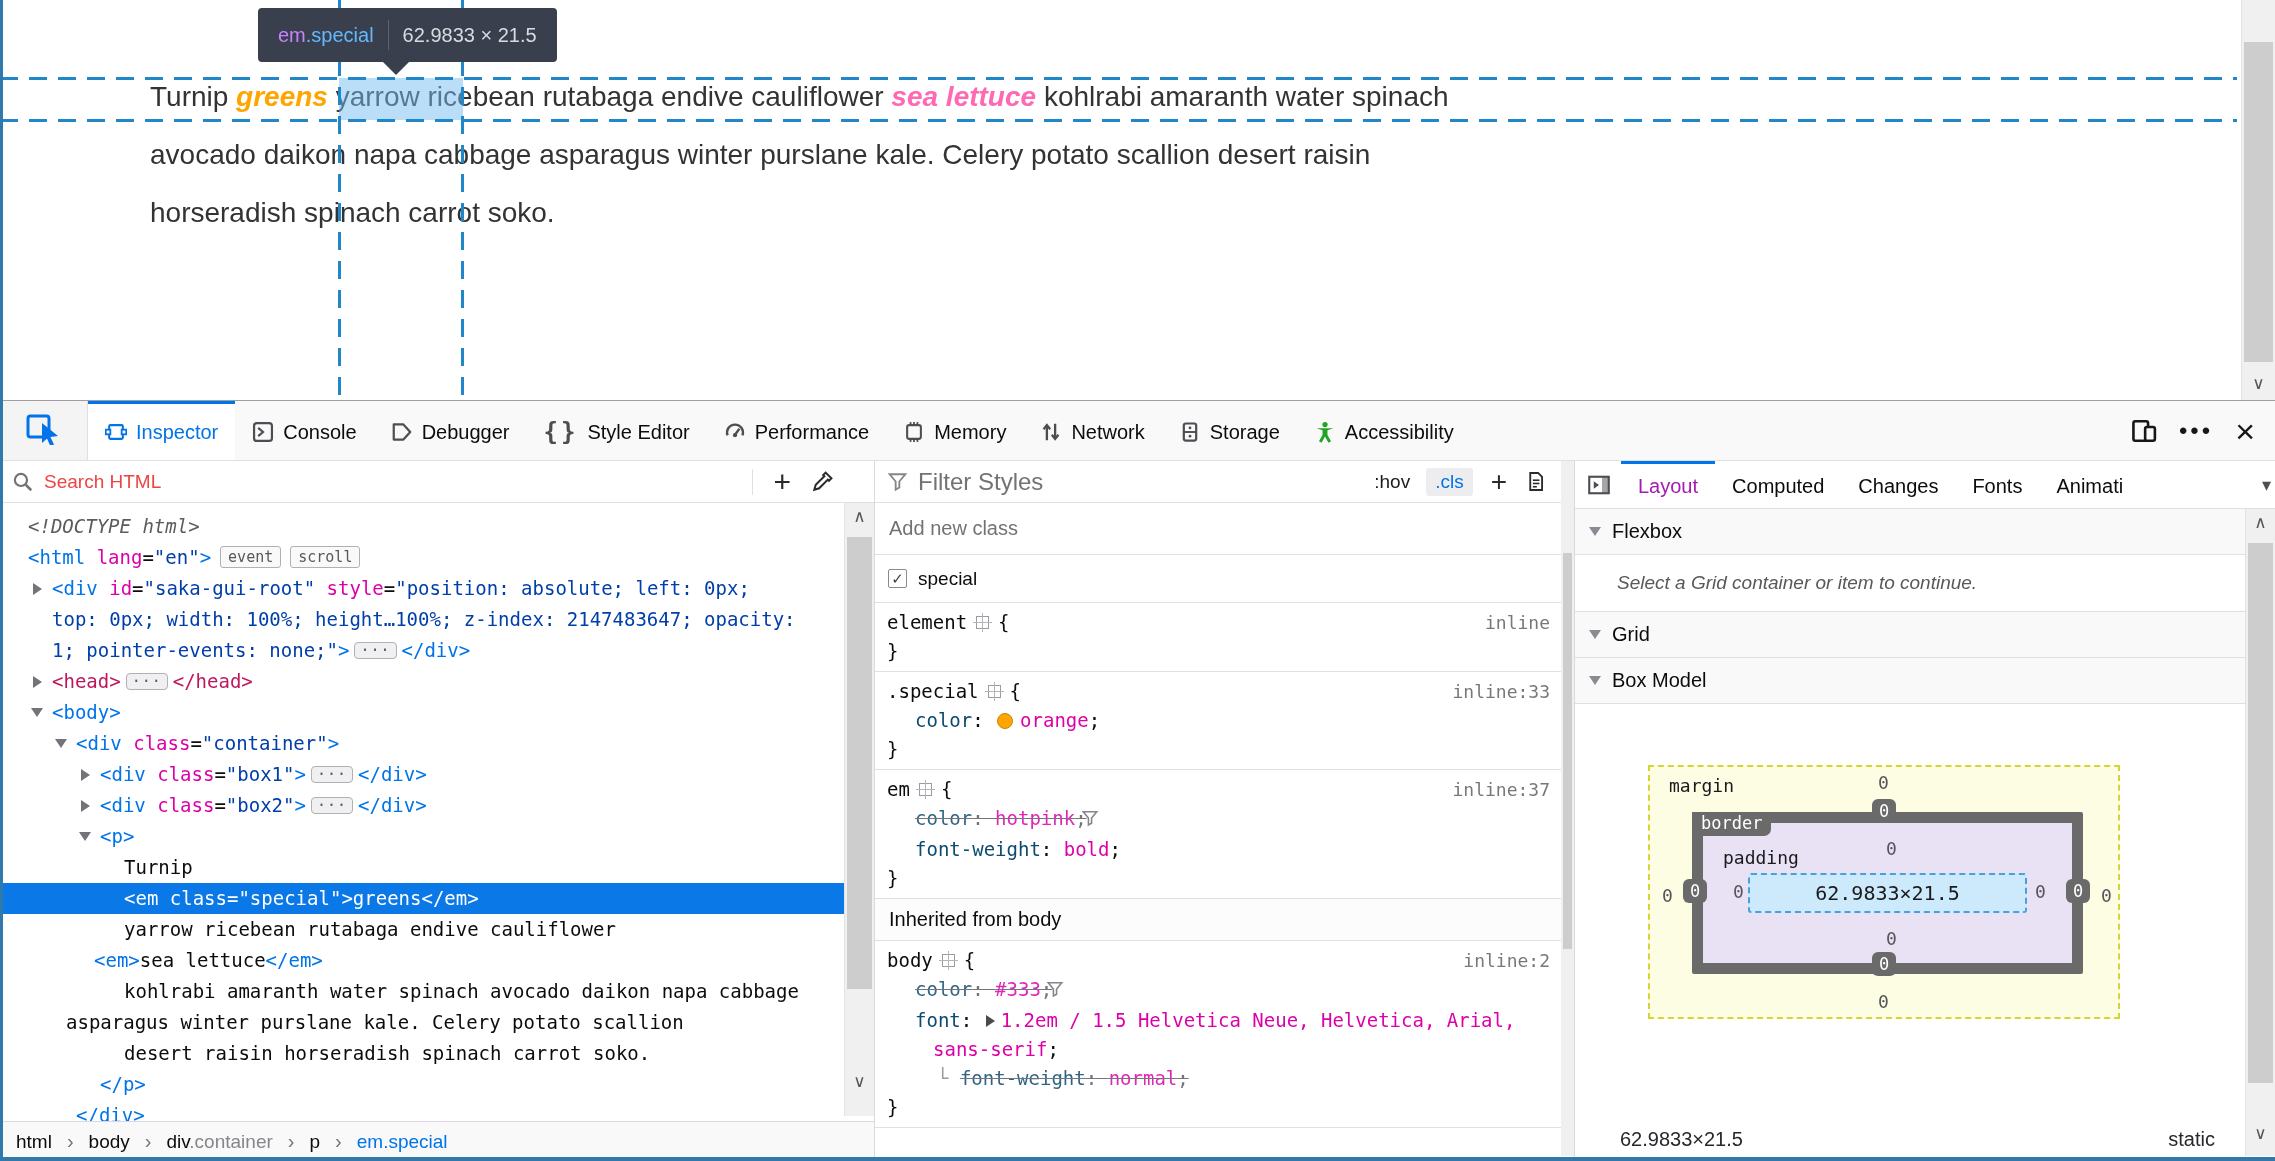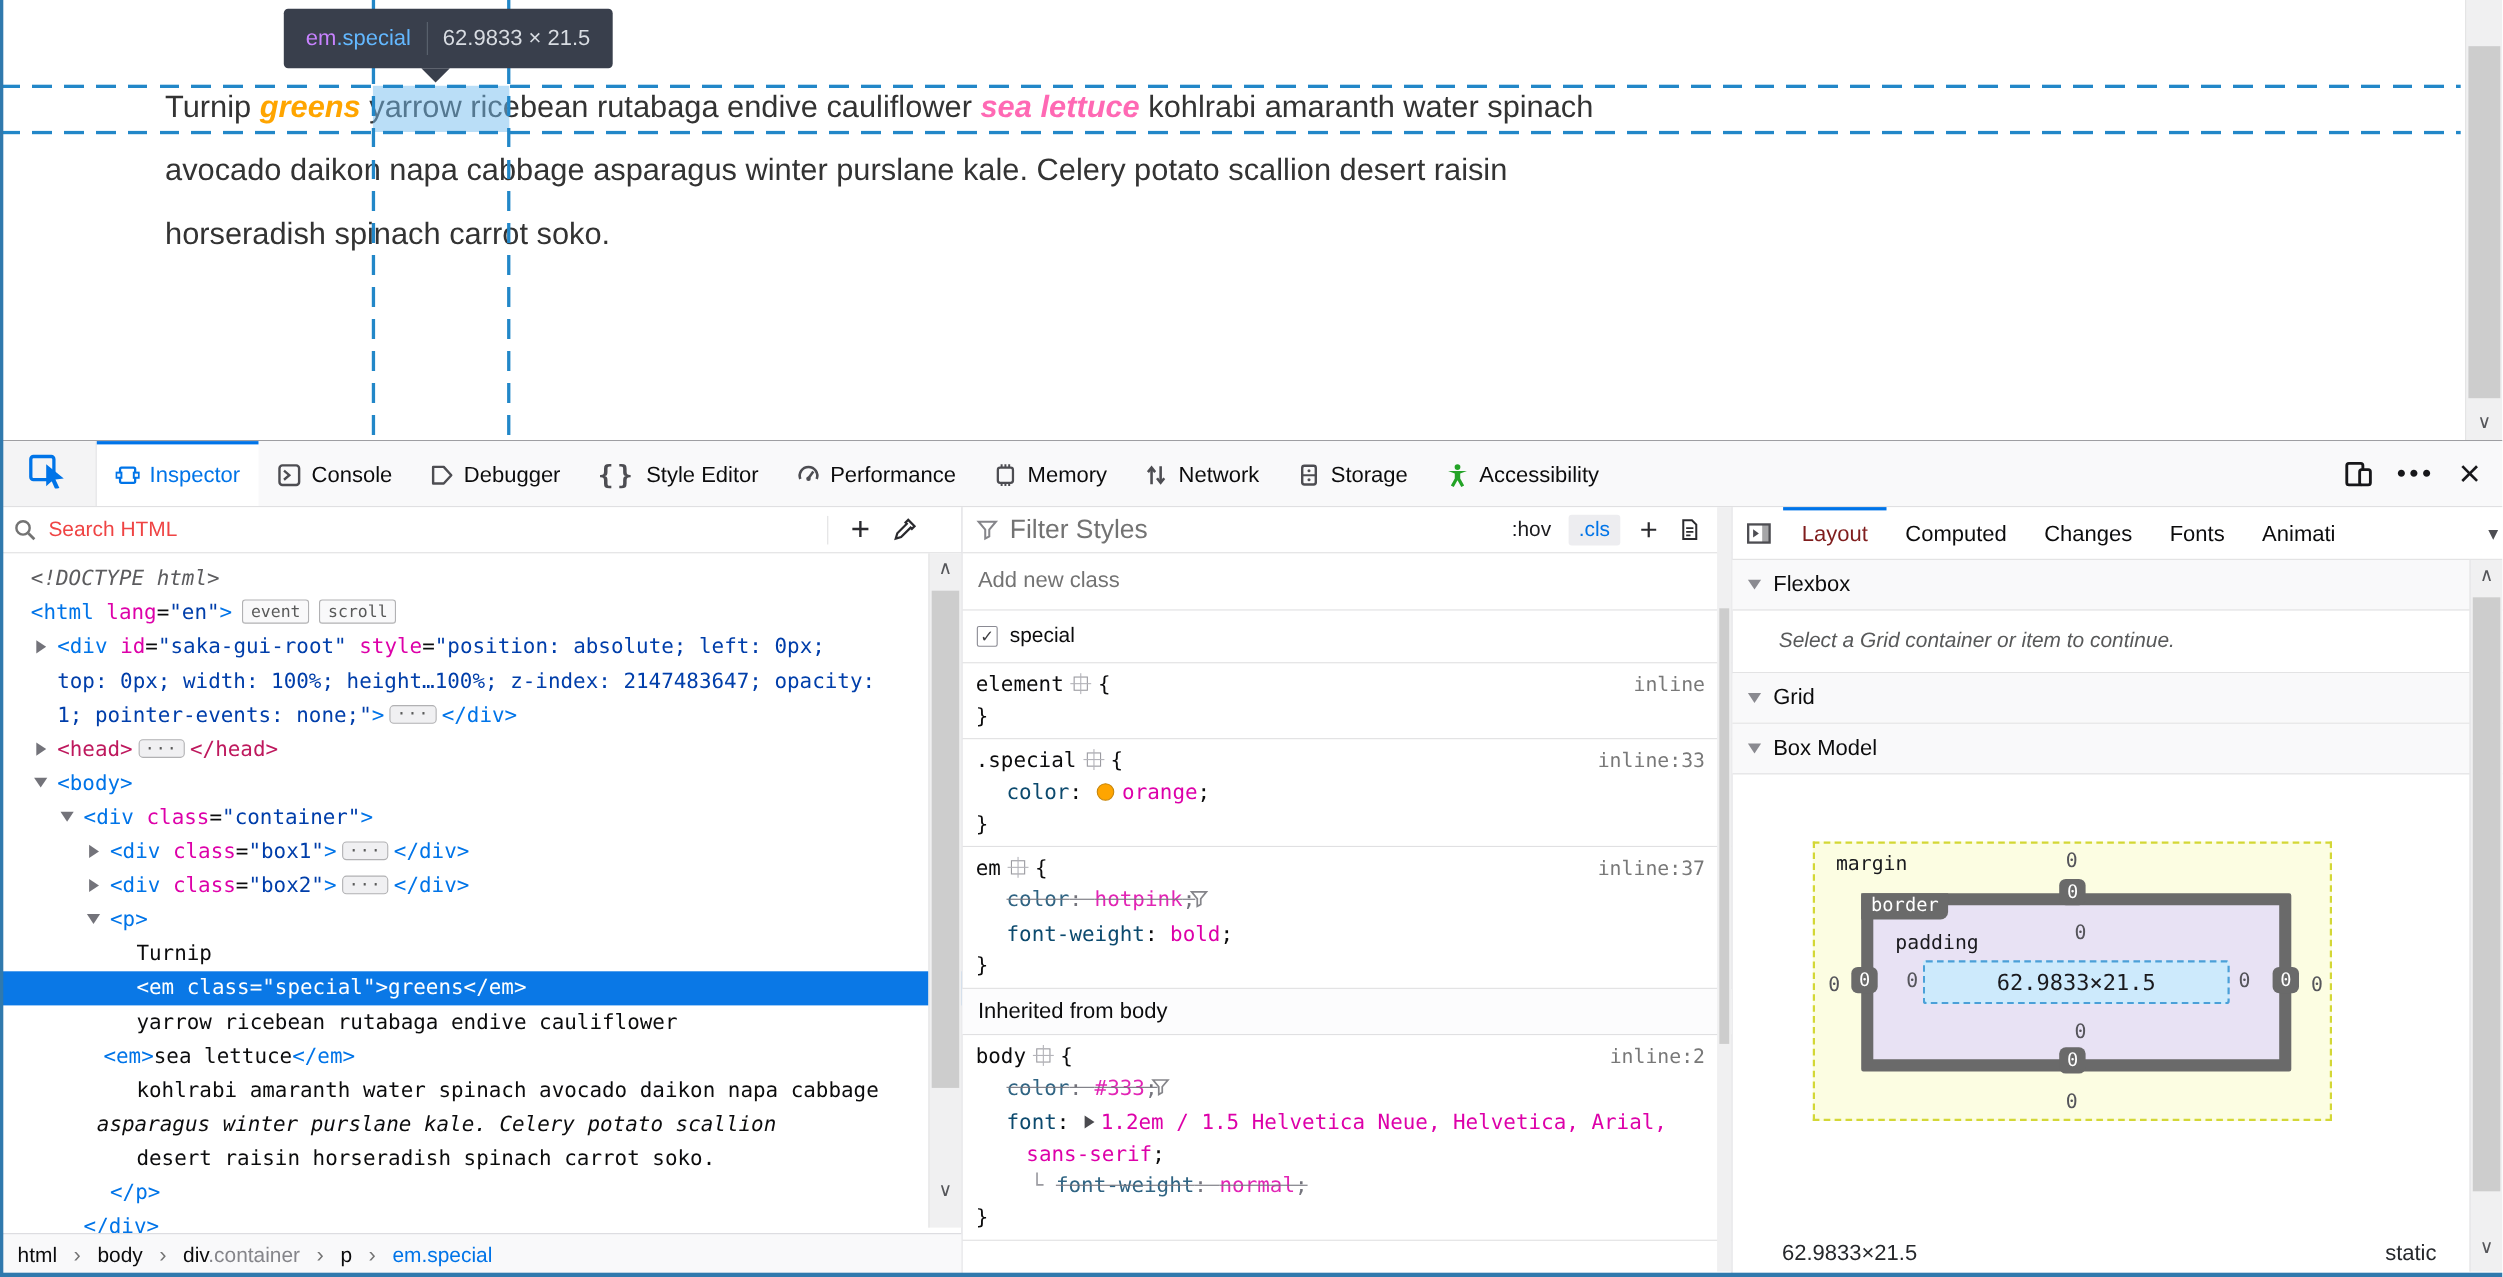--- a/index.html
+++ b/index.html
@@ -125,21 +125,21 @@
     border-bottom:6px solid transparent; margin:0 6px 0 2px; }
   .funnel { color:#85858a; margin-left:12px; vertical-align:-2px; display:inline-block; }
   .inherited-h { height:42px; display:flex; align-items:center; padding:0 14px; font-size:20px;
     font-family:"Liberation Sans", sans-serif; background:#fcfcfd; border-bottom:1px solid #e0e0e2; }
   .rules-scroll { right:0; top:0; width:13px; height:695px; border-left:none; }
 
   
   .l-tabs { height:48px; border-bottom:1px solid #e0e0e2; display:flex; align-items:center; position:relative; }
   .l-sidetoggle { padding:0 10px 0 12px; color:#4d4d52; display:flex; }
   .l-tab { padding:0 17px; font-size:20px; height:100%; display:flex; align-items:center; border-top:3px solid transparent; }
-  .l-tab.active { color:#7f1d1d; border-top-color:#0074e8; }
+  .l-tab.active { color:#a21caf; border-top-color:#0074e8; }
   .l-dd { position:absolute; right:4px; color:#4d4d52; font-size:18px; }
   .l-head { height:46px; background:#f9f9fa; border-bottom:1px solid #e0e0e2; display:flex; align-items:center;
     gap:11px; padding:0 14px; font-size:20px; }
   .l-head .tw { width:0; height:0; border-top:9px solid #8a8a90; border-left:6px solid transparent; border-right:6px solid transparent; }
   .l-msg { height:57px; display:flex; align-items:center; padding:0 42px; color:#58595a; font-style:italic;
     font-size:19px; border-bottom:1px solid #e0e0e2; }
   .box-section { position:relative; }
   .bm-wrap { position:relative; margin:61px 0 0 73px; width:472px; height:254px; background:#fcfde2;
     border:2px dashed #d3d736; font-family:"DejaVu Sans Mono", monospace; font-size:18px; color:#1a1a1e; }
   .bm-margin-label { position:absolute; left:19px; top:8px; }
@@ -331,21 +331,21 @@
             <div class="trow" style="padding-left: 30px;"><span class="twisty open"></span><span class="tk-tag">&lt;body&gt;</span></div>
             <div class="trow" style="padding-left: 54px;"><span class="twisty open"></span><span class="tk-tag">&lt;div</span><span class="tk-attr"> class</span><span class="tk-plain">=</span><span class="tk-val">"container"</span><span class="tk-tag">&gt;</span></div>
             <div class="trow" style="padding-left: 78px;"><span class="twisty closed"></span><span class="tk-tag">&lt;div</span><span class="tk-attr"> class</span><span class="tk-plain">=</span><span class="tk-val">"box1"</span><span class="tk-tag">&gt;</span><span class="ellipsis">···</span><span class="tk-tag">&lt;/div&gt;</span></div>
             <div class="trow" style="padding-left: 78px;"><span class="twisty closed"></span><span class="tk-tag">&lt;div</span><span class="tk-attr"> class</span><span class="tk-plain">=</span><span class="tk-val">"box2"</span><span class="tk-tag">&gt;</span><span class="ellipsis">···</span><span class="tk-tag">&lt;/div&gt;</span></div>
             <div class="trow" style="padding-left: 78px;"><span class="twisty open"></span><span class="tk-tag">&lt;p&gt;</span></div>
             <div class="trow" style="padding-left: 102px;"><span class="twisty none"></span><span class="tk-text">Turnip</span></div>
             <div class="trow selected" style="padding-left: 102px;"><span class="twisty none"></span><span class="tk-tag">&lt;em</span><span class="tk-attr"> class</span><span class="tk-plain">=</span><span class="tk-val">"special"</span><span class="tk-tag">&gt;</span><span class="tk-text">greens</span><span class="tk-tag">&lt;/em&gt;</span></div>
             <div class="trow" style="padding-left: 102px;"><span class="twisty none"></span><span class="tk-text">yarrow ricebean rutabaga endive cauliflower</span></div>
             <div class="trow" style="padding-left: 72px;"><span class="twisty none"></span><span class="tk-tag">&lt;em&gt;</span><span class="tk-text">sea lettuce</span><span class="tk-tag">&lt;/em&gt;</span></div>
             <div class="trow" style="padding-left: 102px;"><span class="twisty none"></span><span class="tk-text">kohlrabi amaranth water spinach avocado daikon napa cabbage</span></div>
-            <div class="trow" style="padding-left: 66px; font-style: italic;"><span class="twisty none"></span><span class="tk-text">asparagus winter purslane kale. Celery potato scallion</span></div>
+            <div class="trow" style="padding-left: 44px;"><span class="twisty none"></span><span class="tk-text">asparagus winter purslane kale. Celery potato scallion</span></div>
             <div class="trow" style="padding-left: 102px;"><span class="twisty none"></span><span class="tk-text">desert raisin horseradish spinach carrot soko.</span></div>
             <div class="trow" style="padding-left: 78px;"><span class="twisty none"></span><span class="tk-tag">&lt;/p&gt;</span></div>
             <div class="trow" style="padding-left: 54px;"><span class="twisty none"></span><span class="tk-tag">&lt;/div&gt;</span></div>
           </div>
         <div class="vscroll markup-scroll">
           <div class="arr" style="top:4px">∧</div>
           <div class="thumb" style="top:34px;height:452px"></div>
           <div class="arr" style="bottom:24px">∨</div>
         </div>
         <div class="breadcrumbs">

